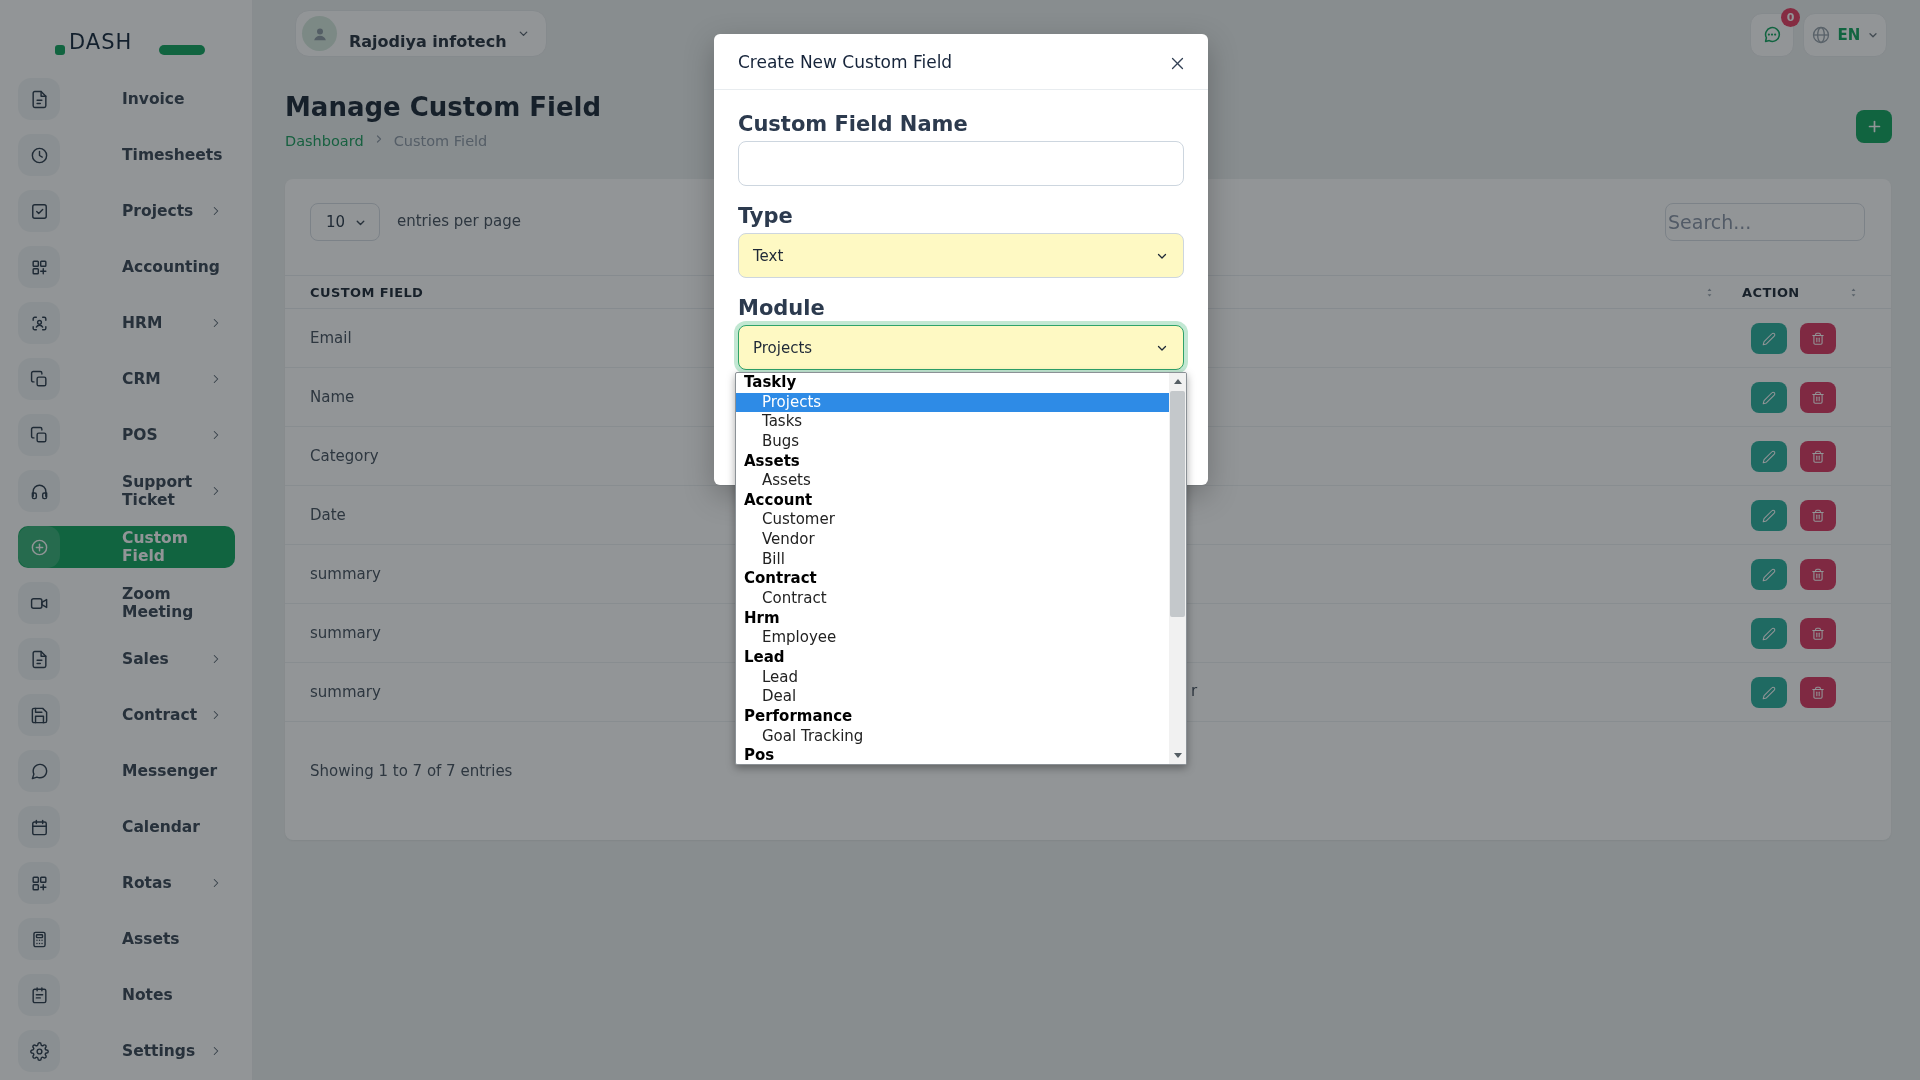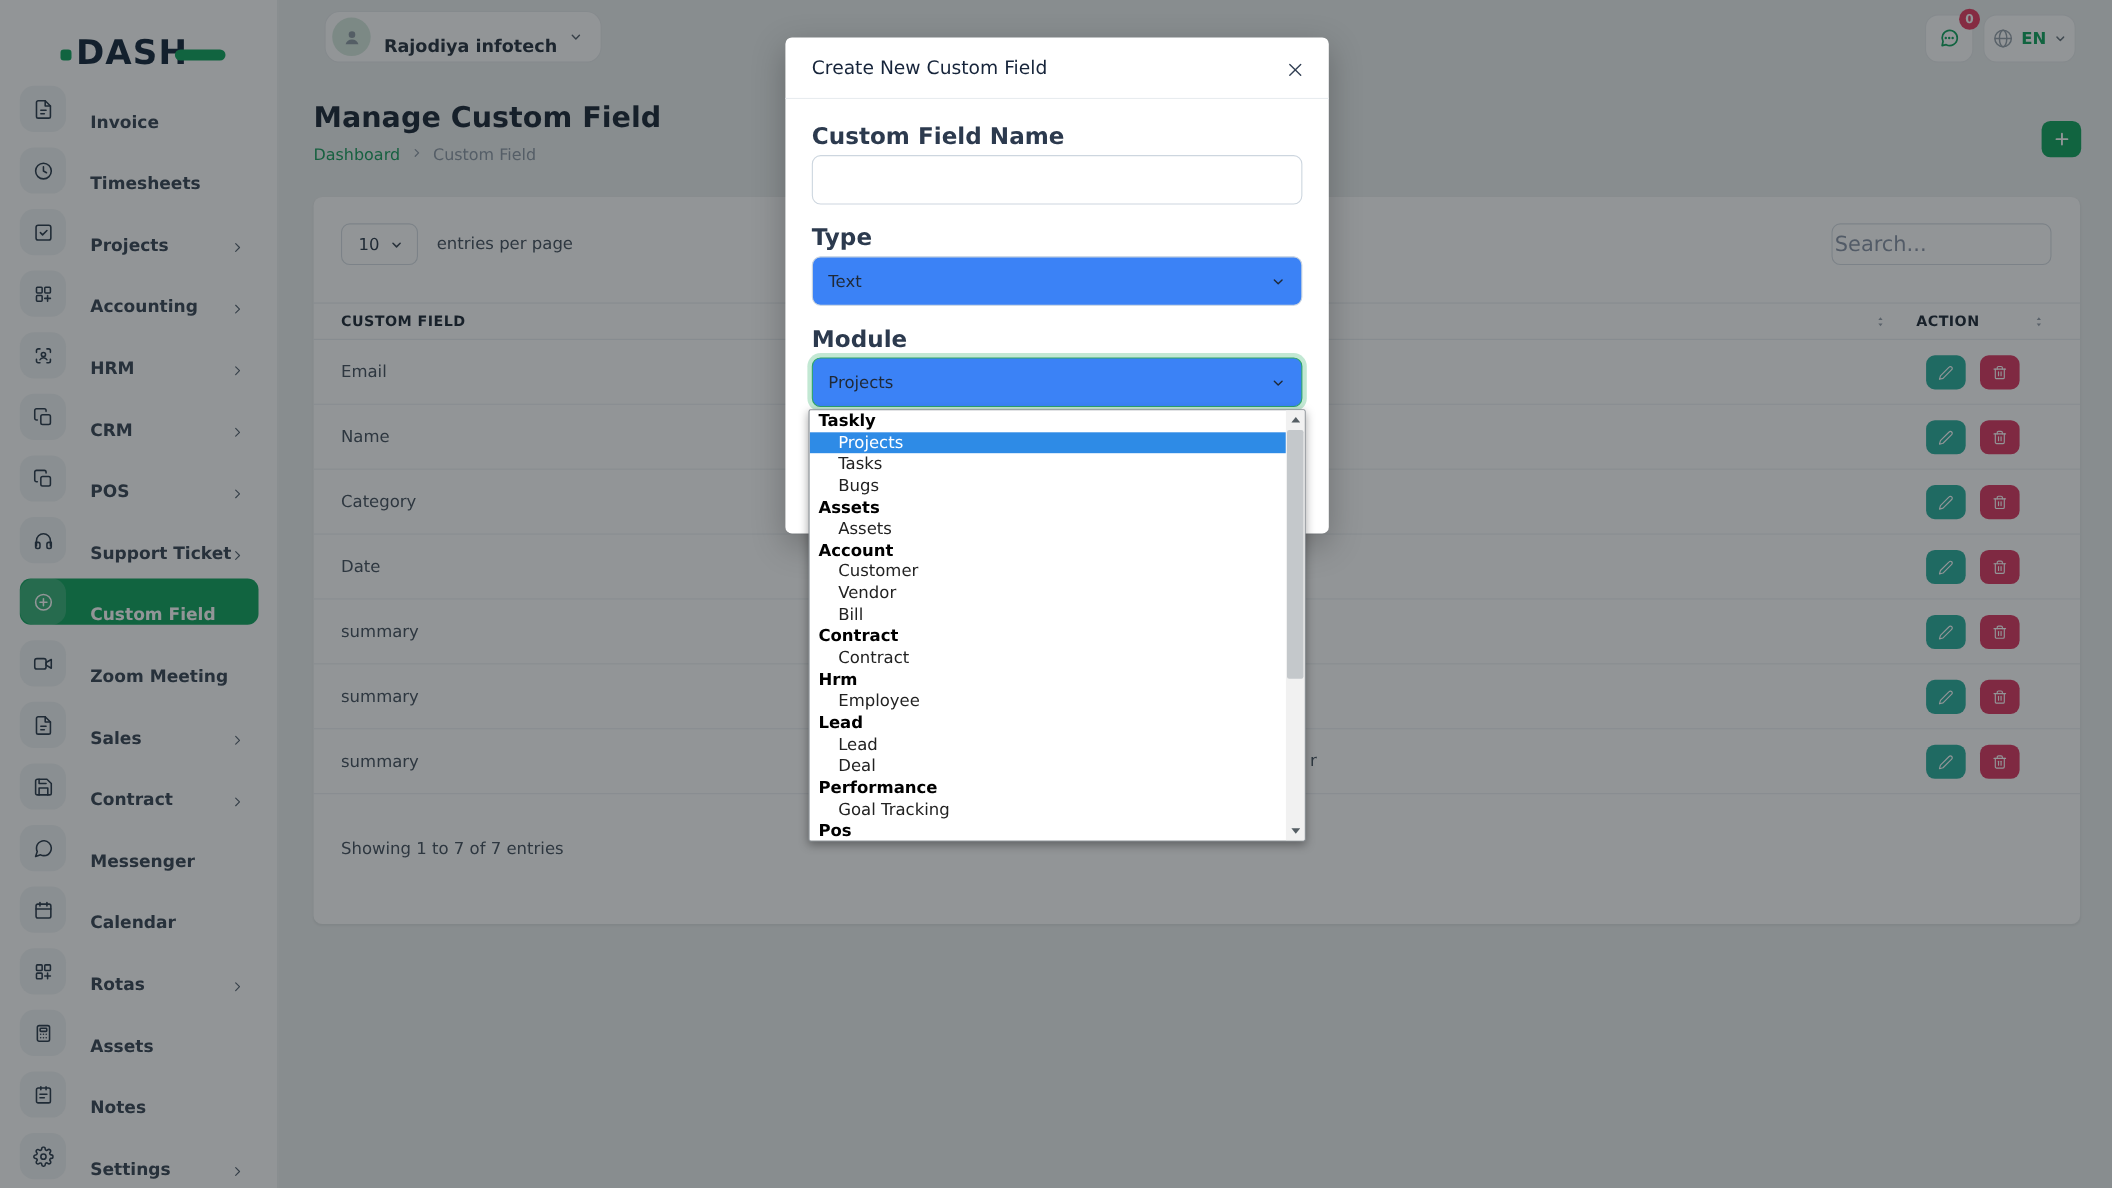--- a/index.html
+++ b/index.html
@@ -11,24 +11,24 @@
     --brand-navy:#16283c;
   }
   *{margin:0;padding:0;box-sizing:border-box;font-family:"DejaVu Sans","Liberation Sans",sans-serif;}
   html,body{width:1920px;height:1080px;overflow:hidden;background:#edf0f0;}
   svg{display:block;}
 
   
   .sidebar{position:absolute;left:0;top:0;width:253px;height:1080px;background:#fff;border-right:1px solid #eceff1;z-index:1;}
   .logo{position:relative;margin:30px 0 0 55px;height:44px;padding-left:14px;width:160px;}
   .logo-dot{position:absolute;left:0;top:15px;width:10px;height:10px;border-radius:3px;background:var(--accent-green);}
-  .logo-text{font-size:31px;font-weight:700;letter-spacing:1px;color:var(--brand-navy);}
+  .logo-text{font-size:21px;font-weight:400;letter-spacing:1px;color:var(--brand-navy);}
   .logo-bar{position:absolute;left:104px;top:15px;width:46px;height:10px;border-radius:5px;background:var(--accent-green);}
   .nav{position:absolute;top:78px;left:0;right:0;}
-  .nav-item{position:relative;display:flex;align-items:flex-end;height:42px;margin:0 17px 14px 18px;border-radius:10px;cursor:pointer;}
+  .nav-item{position:relative;display:flex;align-items:center;height:42px;margin:0 17px 14px 18px;border-radius:10px;cursor:pointer;gap:40px;}
   .nav-ico{width:42px;height:42px;border-radius:13px;background:#f1f4f5;display:flex;align-items:center;justify-content:center;color:#2c3b4c;flex:0 0 42px;}
   .nav-ico svg{width:19px;height:19px;}
   .nav-label{margin-left:22px;font-size:15.5px;font-weight:600;color:#3a4756;}
   .nav-chev{position:absolute;right:12px;color:#55626f;}
   .nav-chev svg{width:14px;height:14px;}
   .nav-item.active{background:var(--accent-green);}
   .nav-item.active .nav-ico{background:rgba(255,255,255,.16);color:#fff;}
   .nav-item.active .nav-label{color:#fff;}
 
   
@@ -90,21 +90,21 @@
   
   .overlay{position:fixed;inset:0;background:rgba(17,23,28,.46);z-index:10;}
   .modal{position:fixed;left:714px;top:34px;width:494px;height:451px;background:#fff;border-radius:6px;box-shadow:0 10px 30px rgba(0,0,0,.25);z-index:20;}
   .modal-head{position:relative;height:56px;border-bottom:1px solid #e8ecef;display:flex;align-items:center;padding:0 24px;}
   .modal-title{font-size:17px;font-weight:400;color:#16243a;}
   .modal-close{position:absolute;right:18px;top:16px;width:26px;height:26px;border:none;background:transparent;color:#334155;cursor:pointer;display:flex;align-items:center;justify-content:center;}
   .modal-close svg{width:17px;height:17px;}
   .modal-body{padding:22px 24px 0;}
   .f-label{font-size:21px;font-weight:600;color:#2c3a4e;height:21px;margin-bottom:8px;}
   .f-input{width:100%;height:45px;border:1px solid #cdd6df;border-radius:8px;padding:0 14px;font-size:15px;color:#1f2937;outline:none;}
-  .f-select{width:100%;height:45px;border:1px solid #cdd6df;border-radius:8px;padding:0 14px;display:flex;align-items:center;cursor:pointer;background:#3b82f6;}
+  .f-select{width:100%;height:45px;border:1px solid #cdd6df;border-radius:8px;padding:0 14px;display:flex;align-items:center;cursor:pointer;background:#fef9c3;}
   .f-select .sel-val{font-size:15px;color:#1f2937;flex:1;}
   .f-select .sel-chev{color:#1f2937;}
   .f-select .sel-chev svg{width:14px;height:14px;}
   .f-gap{height:18px;}
   .f-select.focused{border:1px solid #2ea36a;box-shadow:0 0 0 4px rgba(52,178,110,.3);}
 
   
   .dropdown{position:fixed;left:735px;top:372px;width:452px;height:393px;background:#fff;border:1px solid #8b9196;border-radius:2px;box-shadow:0 3px 9px rgba(0,0,0,.35);z-index:30;overflow:hidden;}
   .dd-list{position:absolute;left:0;top:0;right:17px;bottom:0;overflow:hidden;}
   .dd-group{height:19.65px;line-height:19.65px;padding-left:8px;font-size:15px;font-weight:700;color:#000;white-space:nowrap;}

